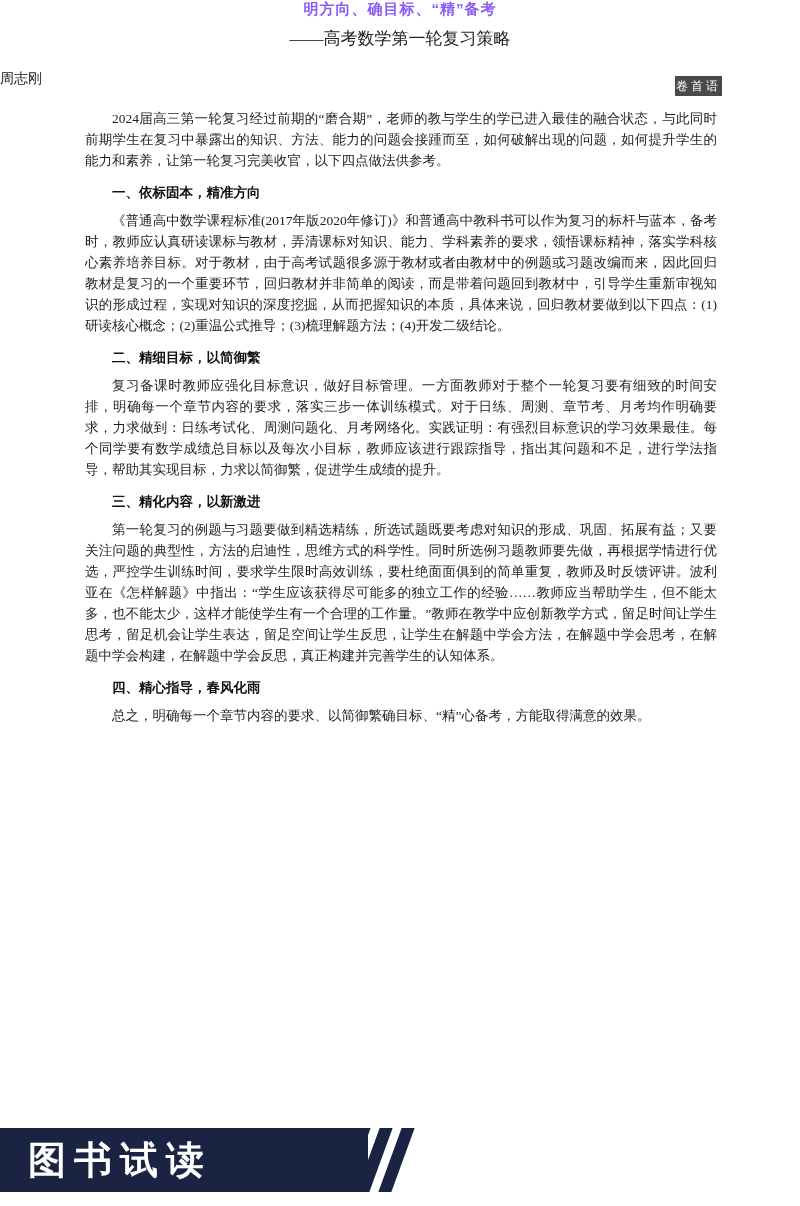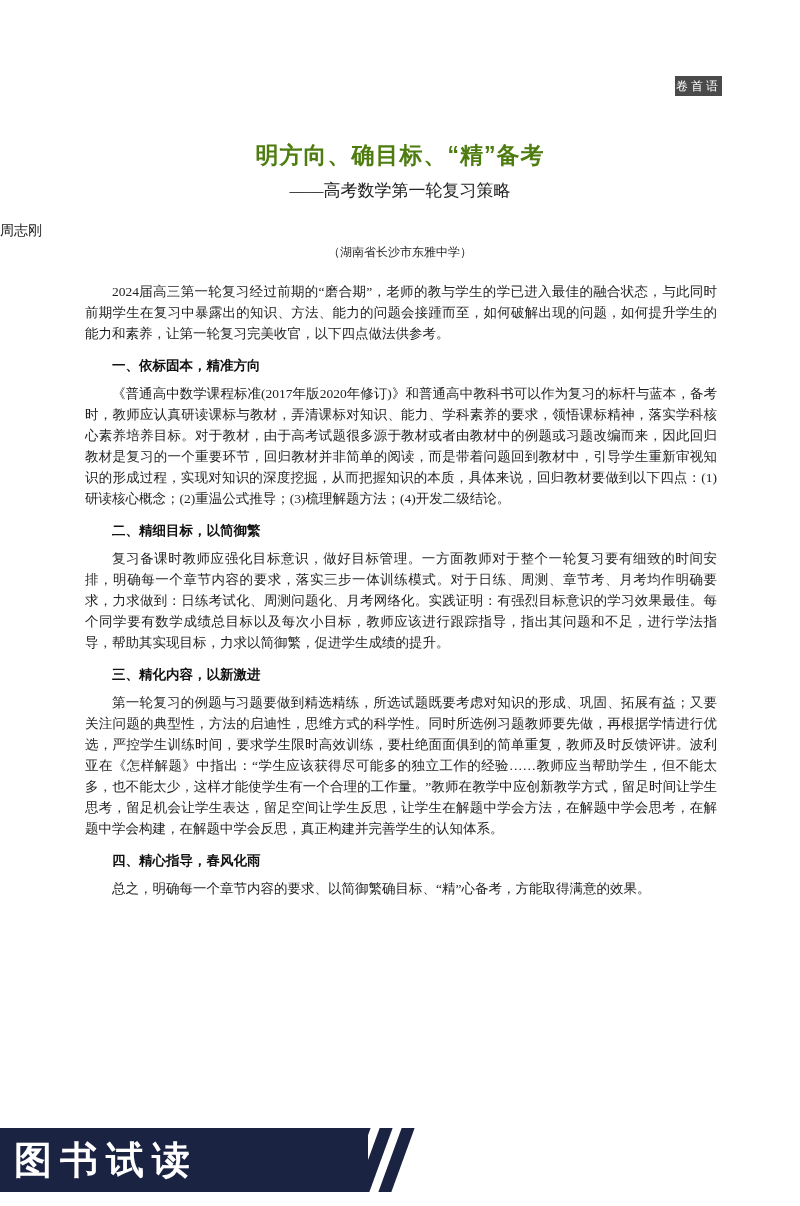--- a/index.html
+++ b/index.html
@@ -21,26 +21,25 @@
     color: #ffffff;
     font-family: "Liberation Sans", "DejaVu Sans", sans-serif;
     font-size: 12px;
     line-height: 1;
     padding: 4px 1px;
     letter-spacing: 3px;
   }
 
   .title {
     text-align: center;
-    margin-top: 140px;
     font-family: "Liberation Sans", "DejaVu Sans", sans-serif;
     font-weight: bold;
-    font-size: 23px;
+    font-size: 15px;
     letter-spacing: 1px;
-    color: #4d7c0f;
+    color: #8b5cf6;
   }
   .subtitle {
     text-align: center;
     margin-top: 8px;
     font-size: 17px;
     color: #222222;
   }
   .author {
     margin-top: 20px;
     font-family: "Liberation Sans", "DejaVu Sans", sans-serif;
@@ -74,21 +73,21 @@
   .footer-banner {
     position: absolute;
     left: 0;
     bottom: 14px;
     height: 64px;
     width: 368px;
     background: #1a2342;
     color: #ffffff;
     display: flex;
     align-items: center;
-    padding-left: 14px;
+    padding-left: 28px;
     font-family: "Liberation Sans", "DejaVu Sans", sans-serif;
     font-weight: bold;
     font-size: 38px;
     letter-spacing: 8px;
   }
   .stripes {
     position: absolute;
     left: 324px;
     bottom: 14px;
     height: 64px;
@@ -108,21 +107,20 @@
 
 <div class="page">
 
   <div class="corner-tag">
     <span>卷首语</span>
   </div>
 
   <h1 class="title">明方向、确目标、“精”备考</h1>
   <div class="subtitle">——高考数学第一轮复习策略</div>
   <div class="author">周志刚</div>
-  <div class="affiliation">（湖南省长沙市东雅中学）</div>
 
   <div class="body-text">
     <p class="para">2024届高三第一轮复习经过前期的“磨合期”，老师的教与学生的学已进入最佳的融合状态，与此同时前期学生在复习中暴露出的知识、方法、能力的问题会接踵而至，如何破解出现的问题，如何提升学生的能力和素养，让第一轮复习完美收官，以下四点做法供参考。</p>
 
     <h2 class="section-heading">一、依标固本，精准方向</h2>
     <p class="para">《普通高中数学课程标准(2017年版2020年修订)》和普通高中教科书可以作为复习的标杆与蓝本，备考时，教师应认真研读课标与教材，弄清课标对知识、能力、学科素养的要求，领悟课标精神，落实学科核心素养培养目标。对于教材，由于高考试题很多源于教材或者由教材中的例题或习题改编而来，因此回归教材是复习的一个重要环节，回归教材并非简单的阅读，而是带着问题回到教材中，引导学生重新审视知识的形成过程，实现对知识的深度挖掘，从而把握知识的本质，具体来说，回归教材要做到以下四点：(1)研读核心概念；(2)重温公式推导；(3)梳理解题方法；(4)开发二级结论。</p>
 
     <h2 class="section-heading">二、精细目标，以简御繁</h2>
     <p class="para">复习备课时教师应强化目标意识，做好目标管理。一方面教师对于整个一轮复习要有细致的时间安排，明确每一个章节内容的要求，落实三步一体训练模式。对于日练、周测、章节考、月考均作明确要求，力求做到：日练考试化、周测问题化、月考网络化。实践证明：有强烈目标意识的学习效果最佳。每个同学要有数学成绩总目标以及每次小目标，教师应该进行跟踪指导，指出其问题和不足，进行学法指导，帮助其实现目标，力求以简御繁，促进学生成绩的提升。</p>
 

